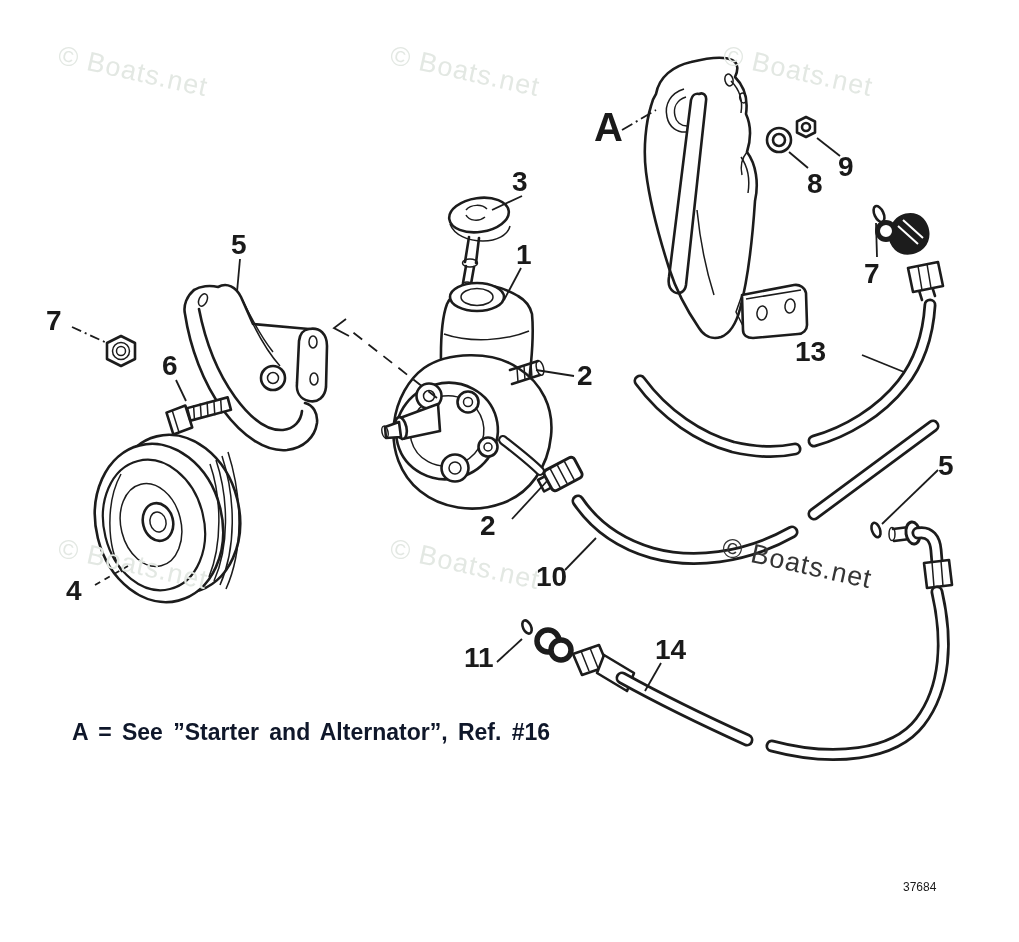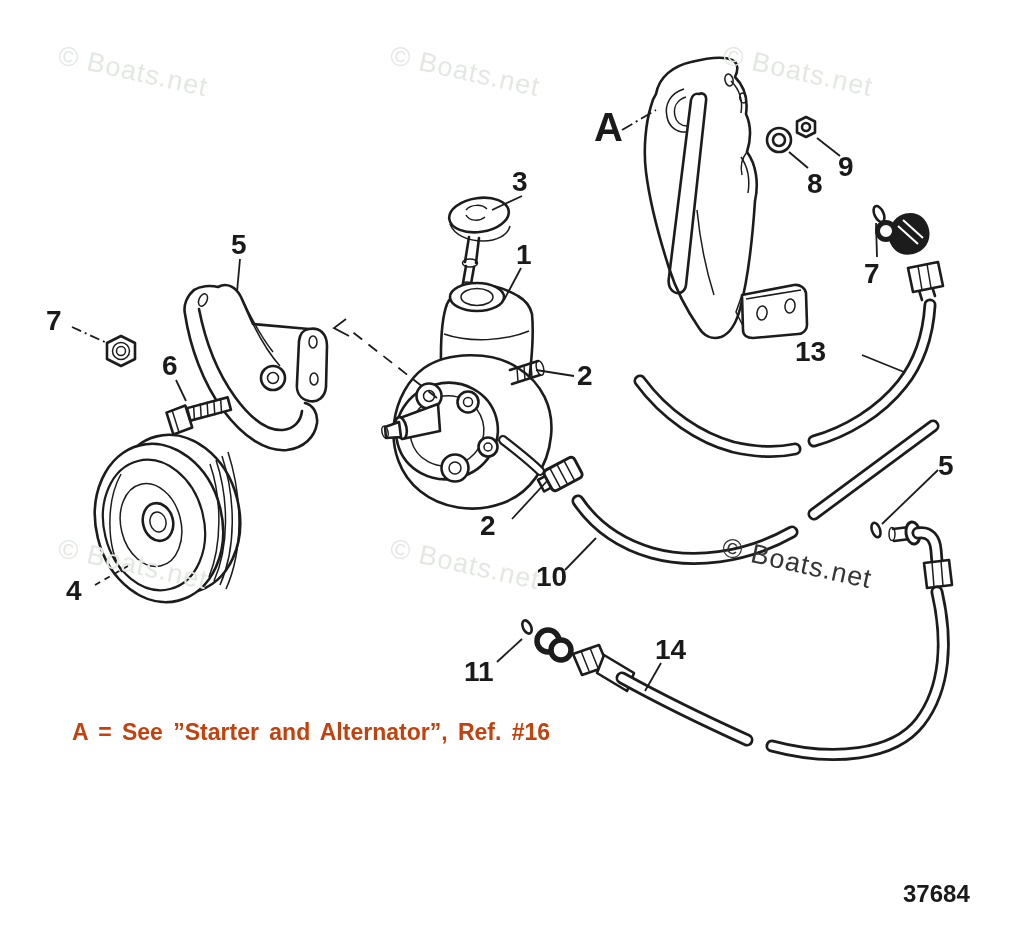--- a/index.html
+++ b/index.html
@@ -16,22 +16,22 @@
   .tubeI2{fill:none;stroke:#ffffff;stroke-width:5.5;stroke-linecap:round;}
   .ldr {fill:none;stroke:#1c1c1c;stroke-width:1.8;}
   .hatchW{stroke:#ffffff;stroke-width:2;}
   
   .callout{position:absolute;font-weight:bold;font-size:28px;color:#1a1a1a;line-height:1;}
   .callout-a{font-size:40px;}
   .wm{position:absolute;font-size:27px;letter-spacing:1px;color:#e3e8e3;
       transform:rotate(12.5deg);transform-origin:left top;white-space:nowrap;user-select:none;}
   .wm-dark{color:#353535;}
   .caption{position:absolute;left:72px;top:719px;font-weight:bold;font-size:23px;
-           color:#c2410c;word-spacing:4px;white-space:nowrap;}
-  .docnum{position:absolute;left:903px;top:880px;font-weight:700;font-size:24px;color:#1a1a1a;}
+           color:#0f172a;word-spacing:4px;white-space:nowrap;}
+  .docnum{position:absolute;left:903px;top:880px;font-weight:400;font-size:12px;color:#1a1a1a;}
 </style>
 </head>
 <body>
 
 <div id="stage">
 
   <svg width="1019" height="942" viewBox="0 0 1019 942">
 
     <g>
       <path class="ln" d="M656,94 C659,77 673,66 691,62 C707,58 724,56 732,60 C739,63 738,71 735,77
@@ -252,21 +252,21 @@
   <div class="callout" style="left:516px;top:241px">1</div>
   <div class="callout" style="left:577px;top:362px">2</div>
   <div class="callout" style="left:512px;top:168px">3</div>
   <div class="callout" style="left:66px;top:577px">4</div>
   <div class="callout" style="left:231px;top:231px">5</div>
   <div class="callout" style="left:162px;top:352px">6</div>
   <div class="callout" style="left:46px;top:307px">7</div>
   <div class="callout" style="left:807px;top:170px">8</div>
   <div class="callout" style="left:838px;top:153px">9</div>
   <div class="callout" style="left:655px;top:636px">14</div>
-  <div class="callout" style="left:464px;top:658px">11</div>
+  <div class="callout" style="left:464px;top:644px">11</div>
   <div class="callout" style="left:938px;top:452px">5</div>
   <div class="callout" style="left:795px;top:338px">13</div>
   <div class="callout" style="left:864px;top:260px">7</div>
   <div class="callout" style="left:536px;top:563px">10</div>
   <div class="callout" style="left:480px;top:512px">2</div>
 
   <div class="caption">A = See ”Starter and Alternator”, Ref. #16</div>
   <div class="docnum">37684</div>
 </div>
 

